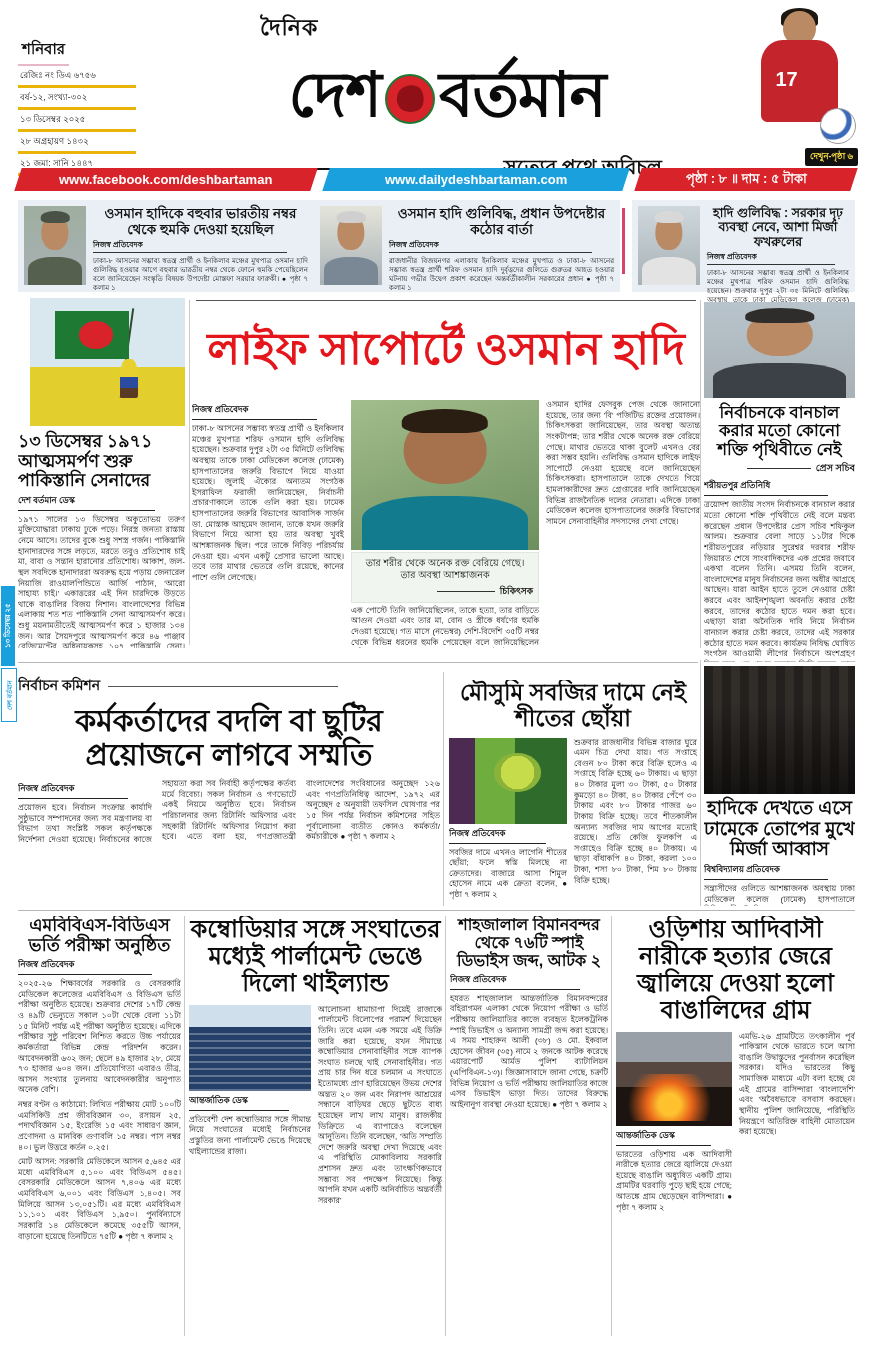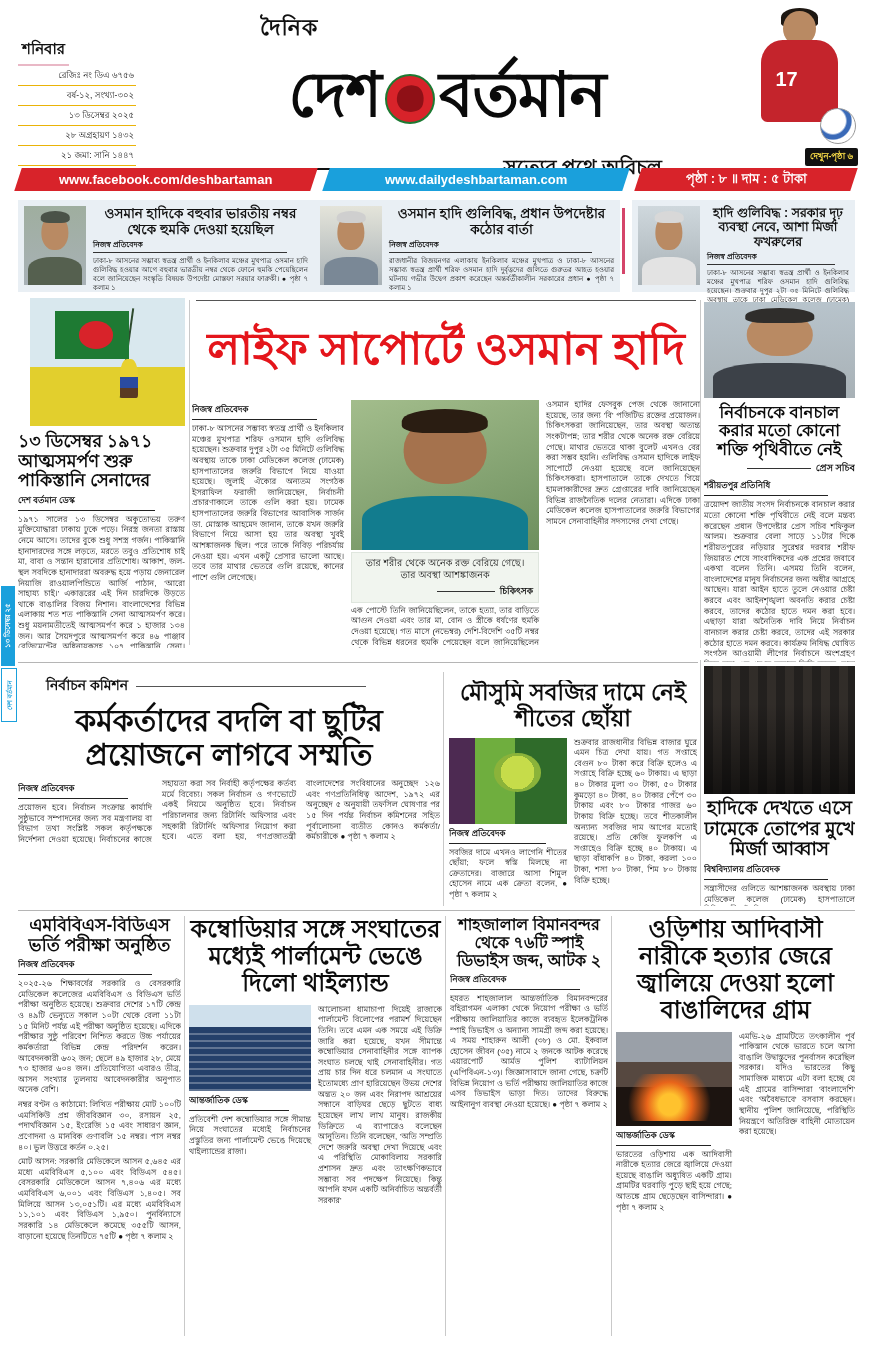--- a/index.html
+++ b/index.html
@@ -9,21 +9,21 @@
   .photo{position:relative;overflow:hidden;}
   .body{font-size:8px;line-height:1.33;text-align:justify;color:#161616;}
   .byline{font-size:8.5px;font-weight:bold;border-bottom:1px solid #222;padding-bottom:2px;margin:3px 0 4px;width:82%;}
   .headline{font-weight:bold;color:#0c0c0c;text-align:center;line-height:1.12;}
   .kicker{display:flex;align-items:center;gap:8px;font-weight:bold;}
   .kicker .kline{flex:1;height:1px;background:#555;}
   .hairline-v{width:1px;background:#c9c9c9;}
   .hairline-h{height:1px;background:#b5b5b5;}
   
   .day{font-size:15px;font-weight:bold;border:1px solid #e9b8c6;border-width:0 0 2px 0;padding:1px 4px 2px;display:inline-block;}
-  .info-line{font-size:8.5px;border-bottom:1px solid #eab308;padding:2.5px 2px;text-align:right;}
+  .info-line{font-size:8.5px;border-bottom:3px solid #eab308;padding:2.5px 2px;}
   .brand-pre{font-size:22px;font-weight:bold;letter-spacing:1px;}
   .brand-title{font-size:62px;font-weight:bold;letter-spacing:-1px;display:flex;align-items:center;gap:4px;color:#0a0a0a;}
   .logo-circle{width:46px;height:46px;border-radius:50%;background:#d8232a;border:2px solid #1e7a33;position:relative;flex:0 0 auto;}
   .logo-circle .map{position:absolute;left:22%;top:20%;width:58%;height:58%;background:#8f1016;border-radius:58% 42% 55% 45%/50% 60% 40% 50%;transform:rotate(14deg);}
   .tagline-row{display:flex;align-items:center;gap:10px;margin-top:2px;}
   .tagline-row .tline{flex:1;height:2px;background:#111;}
   .tagline{font-size:20px;font-weight:bold;text-align:right;}
   .banner{height:23px;display:flex;align-items:center;justify-content:center;transform:skewX(-18deg);}
   .banner span{display:block;transform:skewX(18deg);color:#fff;font-weight:bold;font-size:13px;white-space:nowrap;}
   
@@ -234,21 +234,21 @@
     <div class="byline">শরীয়তপুর প্রতিনিধি</div>
     <div class="body">ত্রয়োদশ জাতীয় সংসদ নির্বাচনকে বানচাল করার মতো কোনো শক্তি পৃথিবীতে নেই বলে মন্তব্য করেছেন প্রধান উপদেষ্টার প্রেস সচিব শফিকুল আলম। শুক্রবার বেলা সাড়ে ১১টার দিকে শরীয়তপুরের নড়িয়ার সুরেশ্বর দরবার শরীফ জিয়ারত শেষে সাংবাদিকদের এক প্রশ্নের জবাবে একথা বলেন তিনি। এসময় তিনি বলেন, বাংলাদেশের মানুষ নির্বাচনের জন্য অধীর আগ্রহে আছেন। যারা আইন হাতে তুলে নেওয়ার চেষ্টা করবে এবং আইনশৃঙ্খলা অবনতি করার চেষ্টা করবে, তাদের কঠোর হাতে দমন করা হবে। এছাড়া যারা অনৈতিক দাবি নিয়ে নির্বাচন বানচাল করার চেষ্টা করবে, তাদের এই সরকার কঠোর হাতে দমন করবে। কার্যক্রম নিষিদ্ধ ঘোষিত সংগঠন আওয়ামী লীগের নির্বাচনে অংশগ্রহণ নিয়ে করা এক প্রশ্নের জবাবে তিনি বলেন, যারা পতিত স্বৈরাচারের পার্টি, তারা নিজেরাই নির্বাচন থেকে নিজেদের সরিয়ে নিয়েছে। তারা পলিটিক্যালি শান্তিপূর্ণভাবে আন্দোলন করবে, কিন্তু তারা সেটি না করে তাদের সরকার ও তাদের কর্মীরা সবাই রাইফেল পিস্তল ● পৃষ্ঠা ৭ কলাম ২</div>
   </div>
 
   <div class="abs hairline-h" style="left:18px;top:662px;width:680px;"></div>
 
   <div class="abs spine-date" style="left:1px;top:586px;width:14px;height:80px;">১৩ ডিসেম্বর ২৫</div>
   <div class="abs spine-brand" style="left:1px;top:668px;width:14px;height:52px;">দেশ বর্তমান</div>
 
   <div class="abs" style="left:18px;top:674px;width:422px;height:232px;overflow:hidden;">
-    <div class="kicker" style="font-size:14px;width:320px;padding-left:28px;">
+    <div class="kicker" style="font-size:14px;width:320px;">
       <span>নির্বাচন কমিশন</span>
       <span class="kline"></span>
     </div>
     <div class="headline" style="font-size:30px;margin:6px 0 8px;">কর্মকর্তাদের বদলি বা ছুটির প্রয়োজনে লাগবে সম্মতি</div>
     <div style="column-count:3;column-gap:10px;">
       <div class="byline">নিজস্ব প্রতিবেদক</div>
       <div class="body">প্রয়োজন হবে। নির্বাচন সংক্রান্ত কার্যাদি সুষ্ঠুভাবে সম্পাদনের জন্য সব মন্ত্রণালয় বা বিভাগ তথা সংশ্লিষ্ট সকল কর্তৃপক্ষকে নির্দেশনা দেওয়া হয়েছে। নির্বাচনের কাজে সহায়তা করা সব নির্বাহী কর্তৃপক্ষের কর্তব্য মর্মে বিবেচ্য। সকল নির্বাচন ও গণভোটে একই নিয়মে অনুষ্ঠিত হবে। নির্বাচন পরিচালনার জন্য রিটার্নিং অফিসার এবং সহকারী রিটার্নিং অফিসার নিয়োগ করা হবে। এতে বলা হয়, গণপ্রজাতন্ত্রী বাংলাদেশের সংবিধানের অনুচ্ছেদ ১২৬ এবং গণপ্রতিনিধিত্ব আদেশ, ১৯৭২ এর অনুচ্ছেদ ৫ অনুযায়ী তফসিল ঘোষণার পর ১৫ দিন পর্যন্ত নির্বাচন কমিশনের সহিত পূর্বালোচনা ব্যতীত কোনও কর্মকর্তা/কর্মচারীকে ● পৃষ্ঠা ৭ কলাম ২</div>
     </div>
   </div>
 

